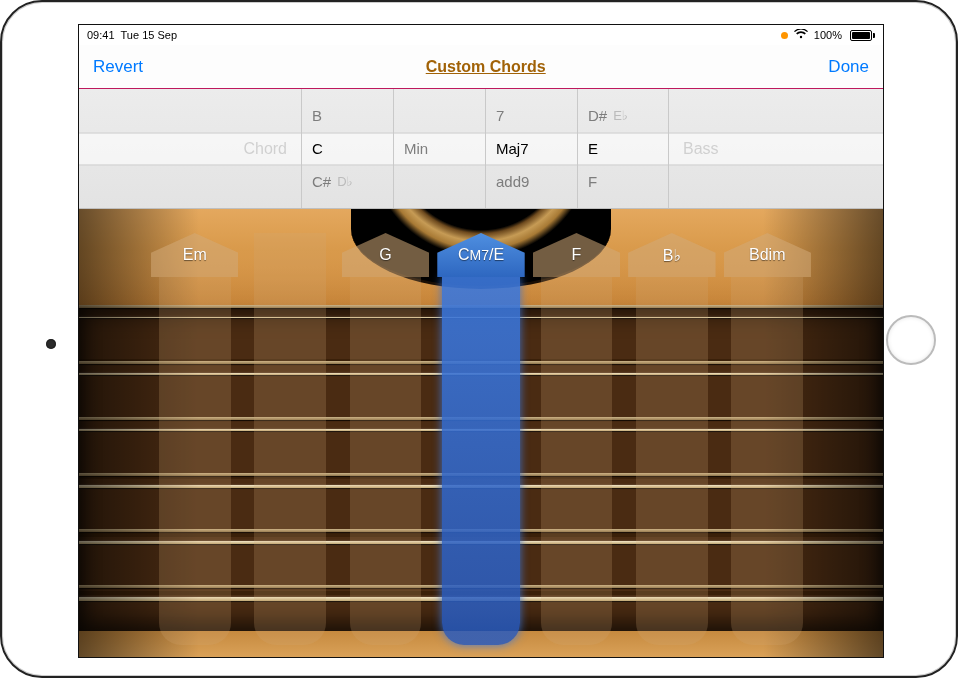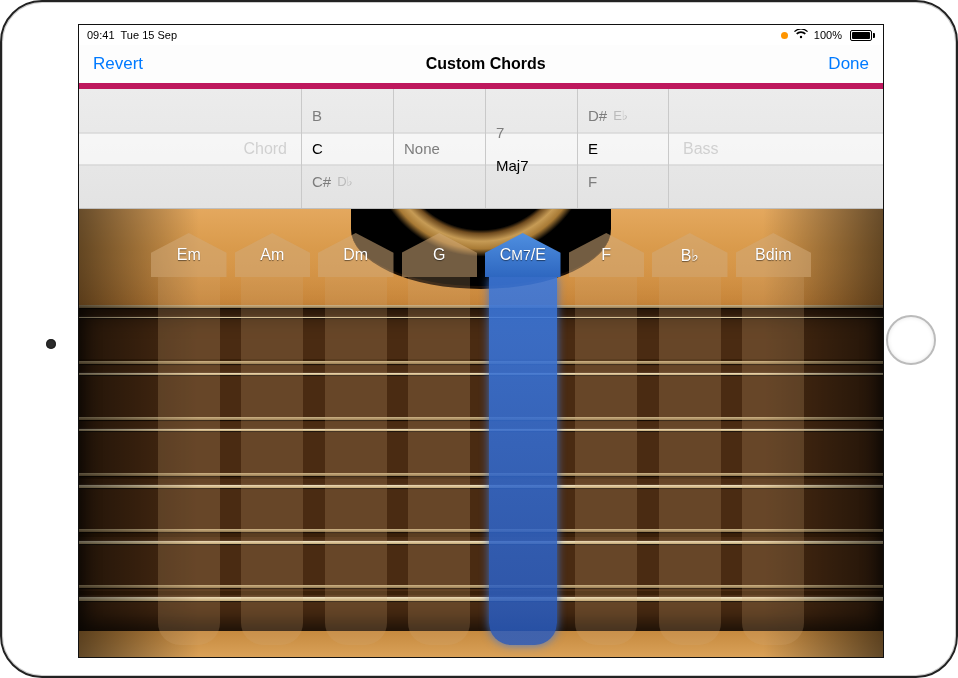--- a/index.html
+++ b/index.html
@@ -43,24 +43,24 @@
   .battery-body {
     width: 22px; height: 11px; border:1px solid #000; border-radius:2px;
     position: relative; margin-left:2px;
   }
   .battery-fill { position:absolute; left:1px; top:1px; bottom:1px; right:1px; background:#000; border-radius:1px;}
   .battery-cap { width:2px; height:5px; background:#000; margin-left:1px; border-radius:0 1px 1px 0;}
 
   
   .navbar {
     height: 44px; display:flex; align-items:center; justify-content:space-between;
-    padding: 0 14px; border-bottom: 6px solid #be185d; background:#fdfdfd;
+    padding: 0 14px; border-bottom: 1px solid #be185d; background:#fdfdfd;
   }
   .nav-left, .nav-right { color:#007aff; font-size:17px; cursor:pointer; }
-  .nav-title { font-weight:600; font-size:16px; color:#000000; }
+  .nav-title { font-weight:600; font-size:16px; color:#a16207;text-decoration:underline; }
 
   
   .picker-area {
     height: 120px; background: linear-gradient(#ececec,#e3e3e3);
     display:flex; align-items:stretch; justify-content:center;
     position: relative;
     border-bottom: 1px solid #bfbfbf;
   }
   .picker-label {
     align-self:center; color:#8a8a8a; font-size:16px; padding: 0 14px;
@@ -223,31 +223,34 @@
             </div>
           <div class="picker-row">
               <span>C#</span>
               <span class="alt">D♭</span>
             </div>
         </div>
       </div>
       <div class="picker-col">
         <div class="picker-rows">
           <div class="picker-row">
-              <span>None</span>
+              <span>Min</span>
             </div>
         </div>
       </div>
       <div class="picker-col">
         <div class="picker-rows">
           <div class="picker-row">
               <span>7</span>
             </div>
           <div class="picker-row sel">
               <span>Maj7</span>
+            </div>
+          <div class="picker-row">
+              <span>add9</span>
             </div>
         </div>
       </div>
       <div class="picker-col">
         <div class="picker-rows">
           <div class="picker-row">
               <span>D#</span>
               <span class="alt">E♭</span>
             </div>
           <div class="picker-row sel">
@@ -285,25 +288,20 @@
 
       <div class="shadow-left"></div>
       <div class="shadow-right"></div>
 
       <div class="strips" id="strips">
           <div class="strip">
             <div class="strip-head">Em</div>
             <div class="strip-body"></div>
           </div>
           <div class="strip">
-            <div class="strip-head">Am</div>
-            <div class="strip-body"></div>
-          </div>
-          <div class="strip">
-            <div class="strip-head">Dm</div>
             <div class="strip-body"></div>
           </div>
           <div class="strip">
             <div class="strip-head">G</div>
             <div class="strip-body"></div>
           </div>
           <div class="strip selected">
             <div class="strip-head">C<sup>M7</sup>/E</div>
             <div class="strip-body"></div>
           </div>

